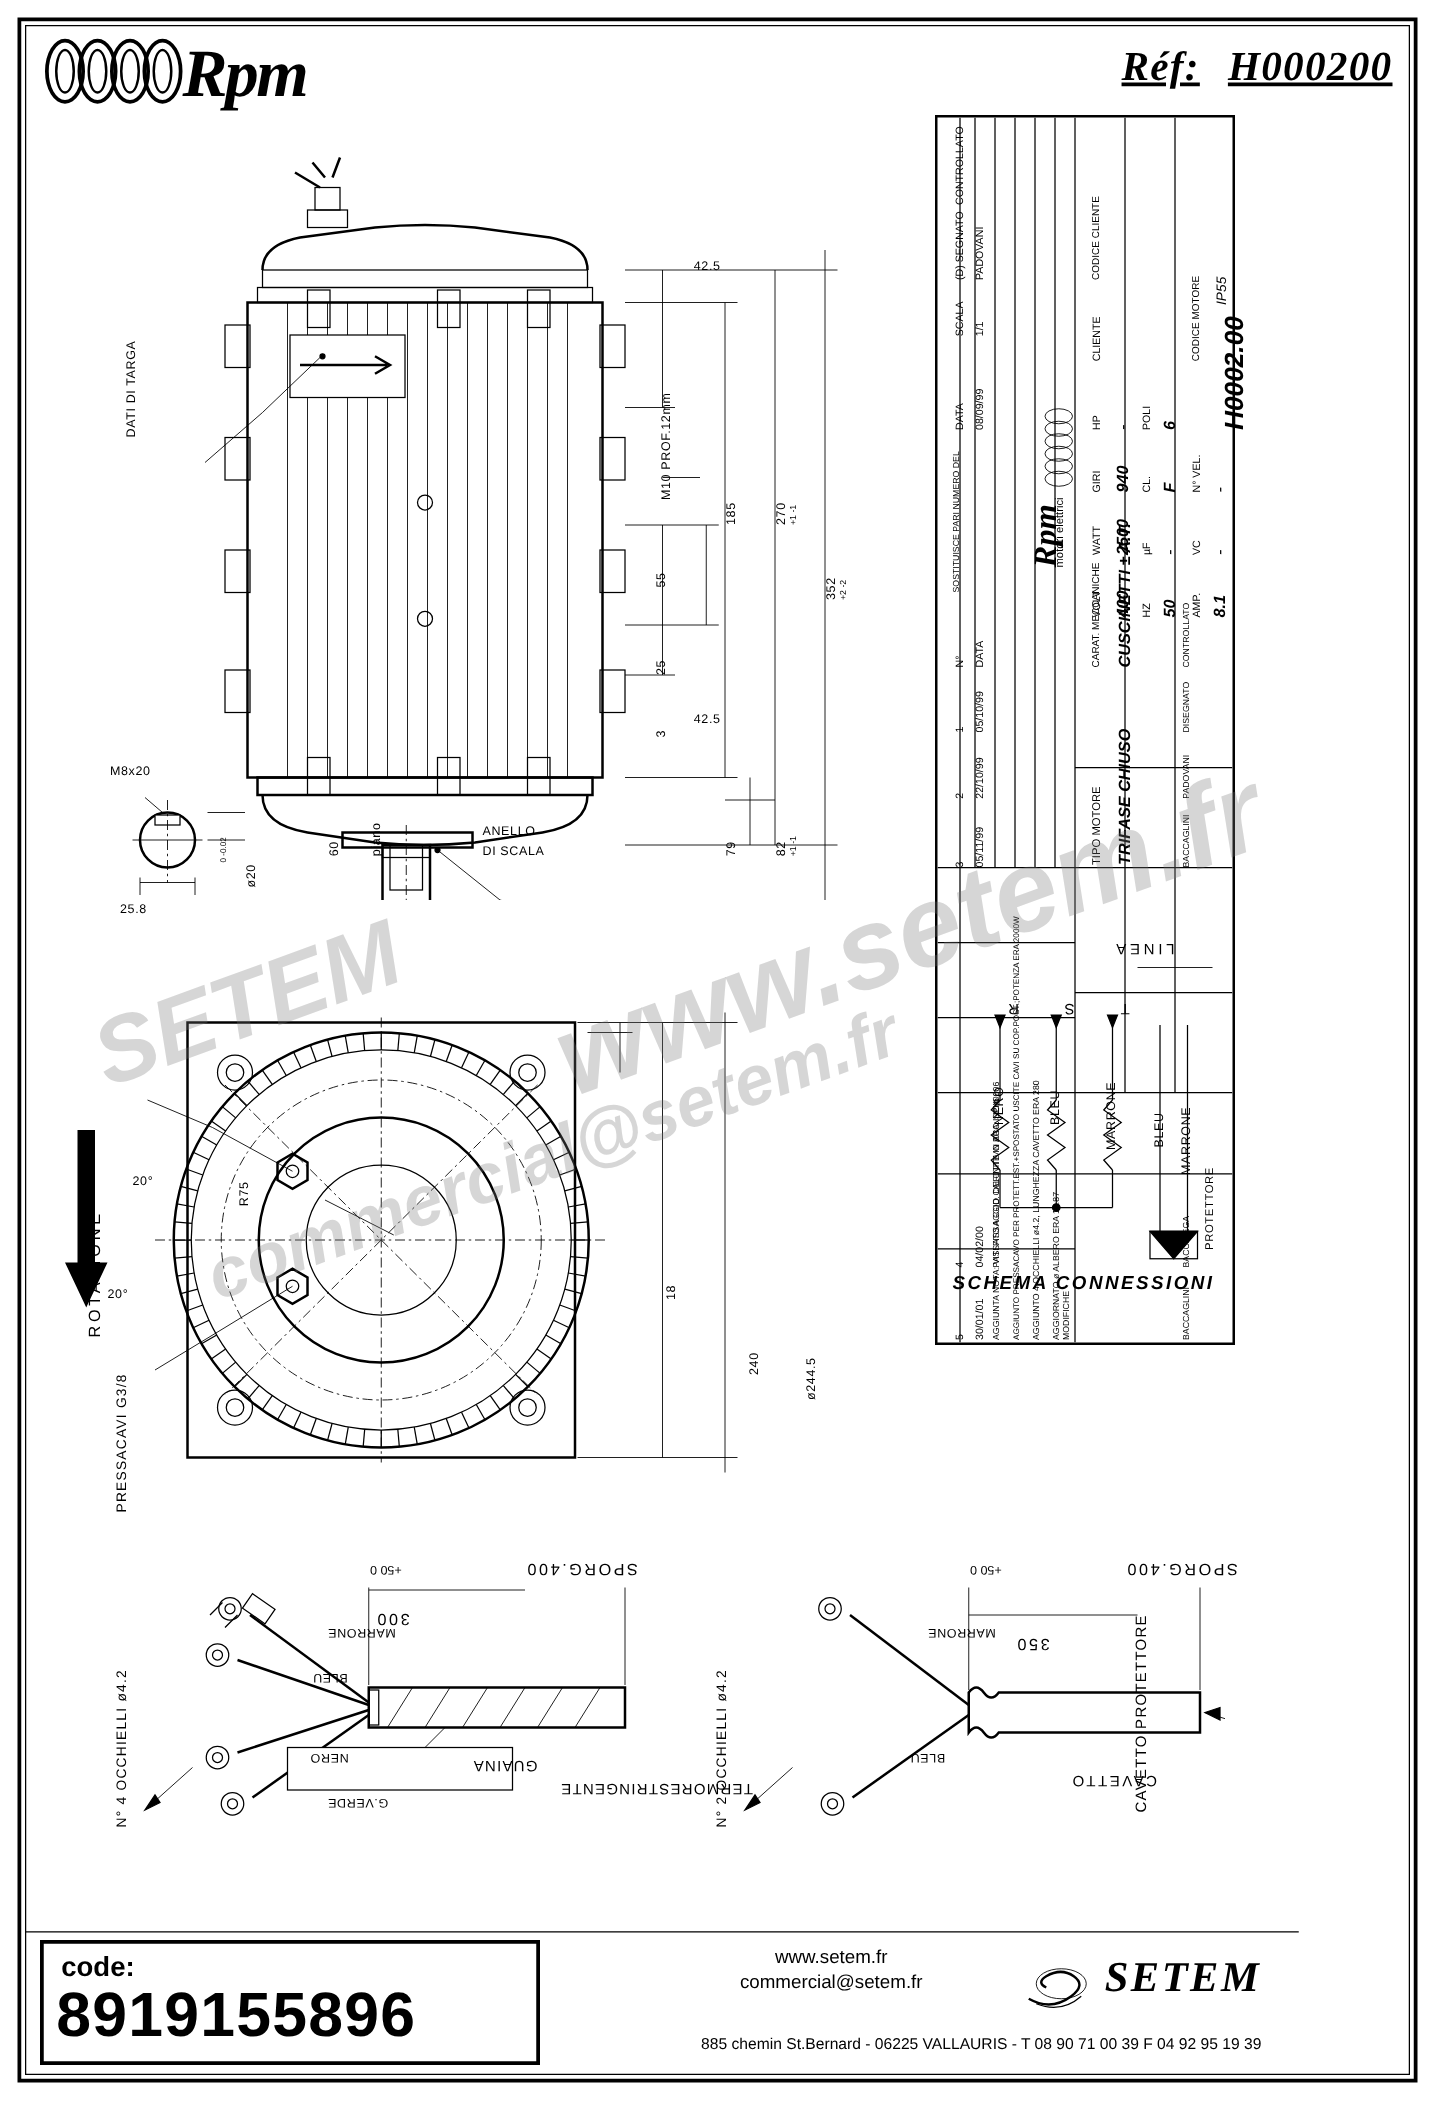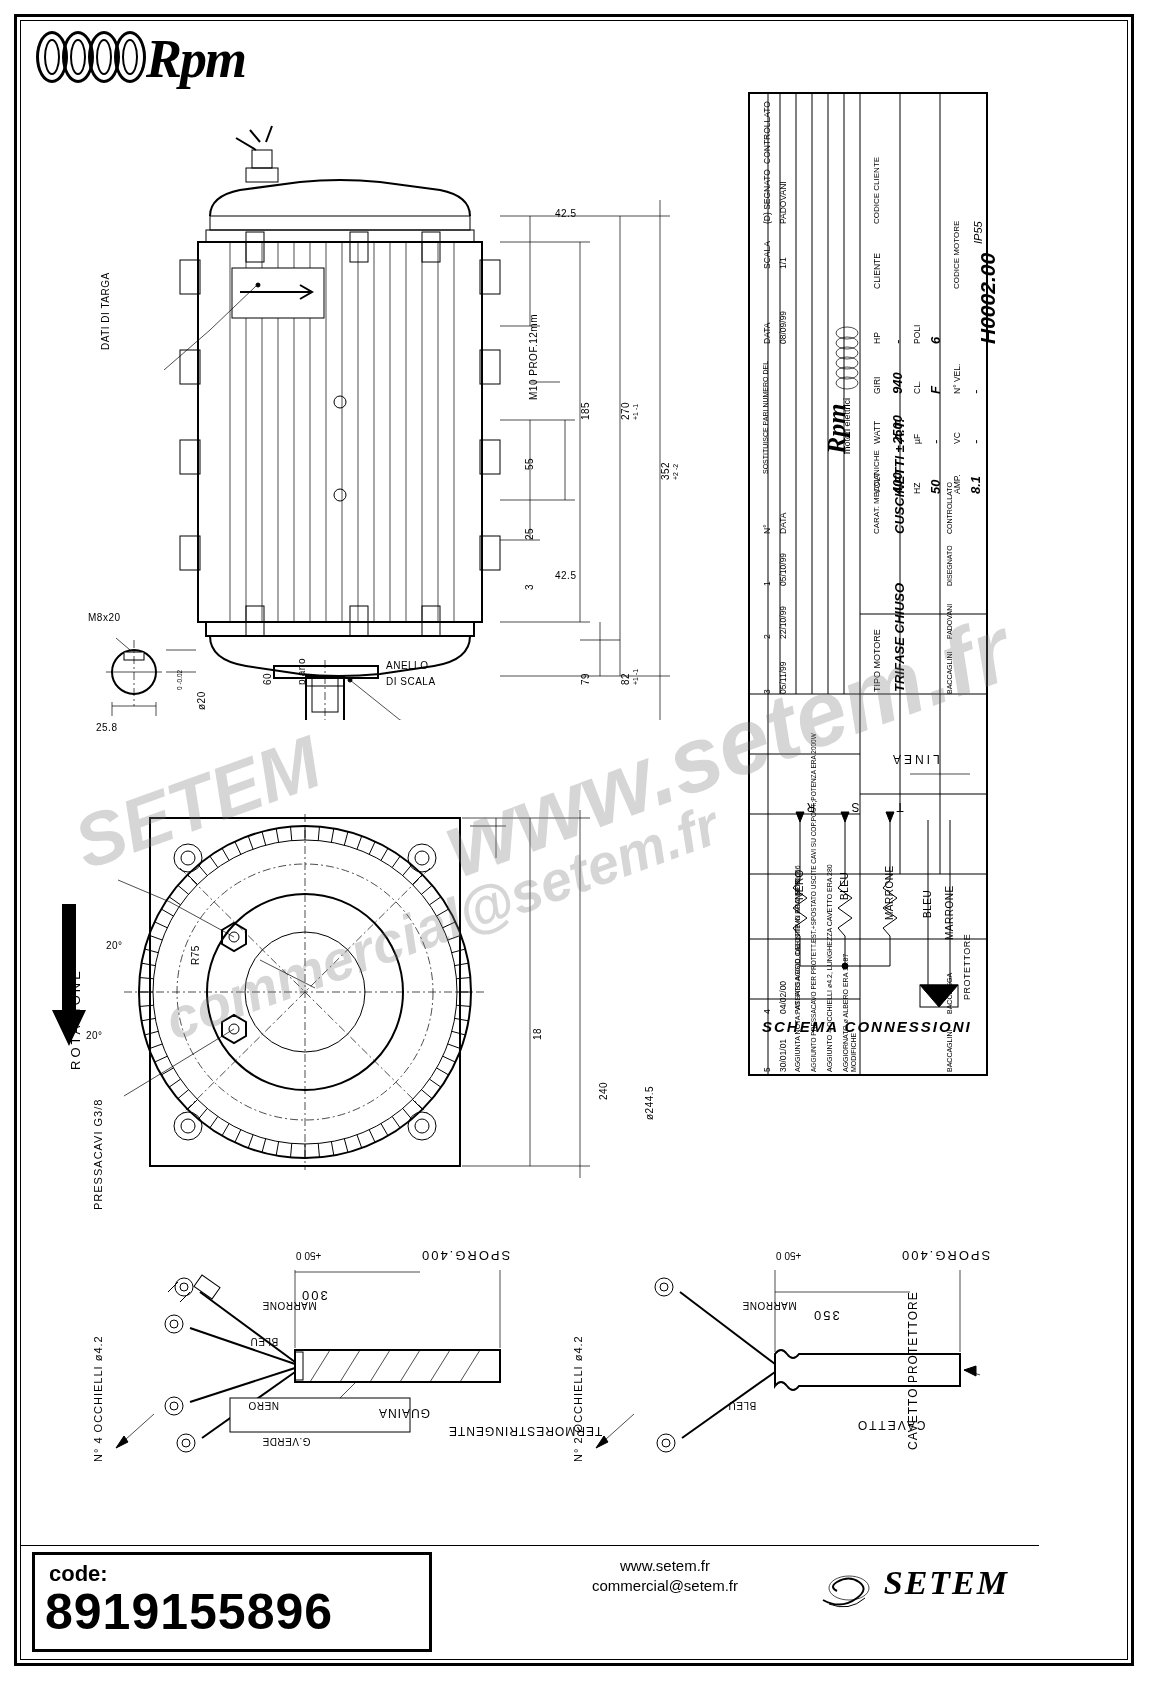--- a/index.html
+++ b/index.html
@@ -58,20 +58,24 @@
 
   <div class="frame"></div>
   <div class="frame2"></div>
 
   <div class="abs" id="logo-rpm">
     <span class="coils">
       <span class="coil"></span><span class="coil"></span><span class="coil"></span><span class="coil"></span>
     </span><span class="word">Rpm</span>
   </div>
 
+  <div class="abs" id="ref-block">
+    <span class="r1">Réf:</span>
+    <span class="r1" style="margin-left:18px">H000200</span>
+  </div>
 
   <div class="abs" id="titleblock">
     <svg width="236" height="980" viewBox="0 0 236 980">
       <g class="ln">
 
         <line x1="18" y1="0" x2="18" y2="980"></line>
         <line x1="30" y1="0" x2="30" y2="600"></line>
         <line x1="46" y1="0" x2="46" y2="600"></line>
         <line x1="62" y1="0" x2="62" y2="600"></line>
         <line x1="78" y1="0" x2="78" y2="600"></line>
@@ -611,20 +615,21 @@
 
   <div class="abs" id="footer">
     <div id="codebox">
       <span class="ct">code:</span>
       <span class="cv">8919155896</span>
     </div>
     <div id="setem-info">
       <div>www.setem.fr</div>
       <div>commercial@setem.fr</div>
     </div>
+    <div id="setem-addr">885 chemin St.Bernard  -  06225 VALLAURIS  -  T 08 90 71 00 39   F 04 92 95 19 39</div>
     <div id="setem-logo">
       <svg width="64" height="40" viewBox="0 0 64 40" style="display:inline-block;vertical-align:middle">
         <path class="ln2" d="M8 30 q18 10 34 -2 q12 -9 2 -16 q-10 -7 -22 0 q-8 5 0 9"></path>
         <path class="ln" d="M14 34 q20 8 36 -6"></path>
         <ellipse cx="34" cy="18" rx="20" ry="12" class="lnthin"></ellipse>
       </svg>
       <span class="st">SETEM</span>
     </div>
   </div>
 

